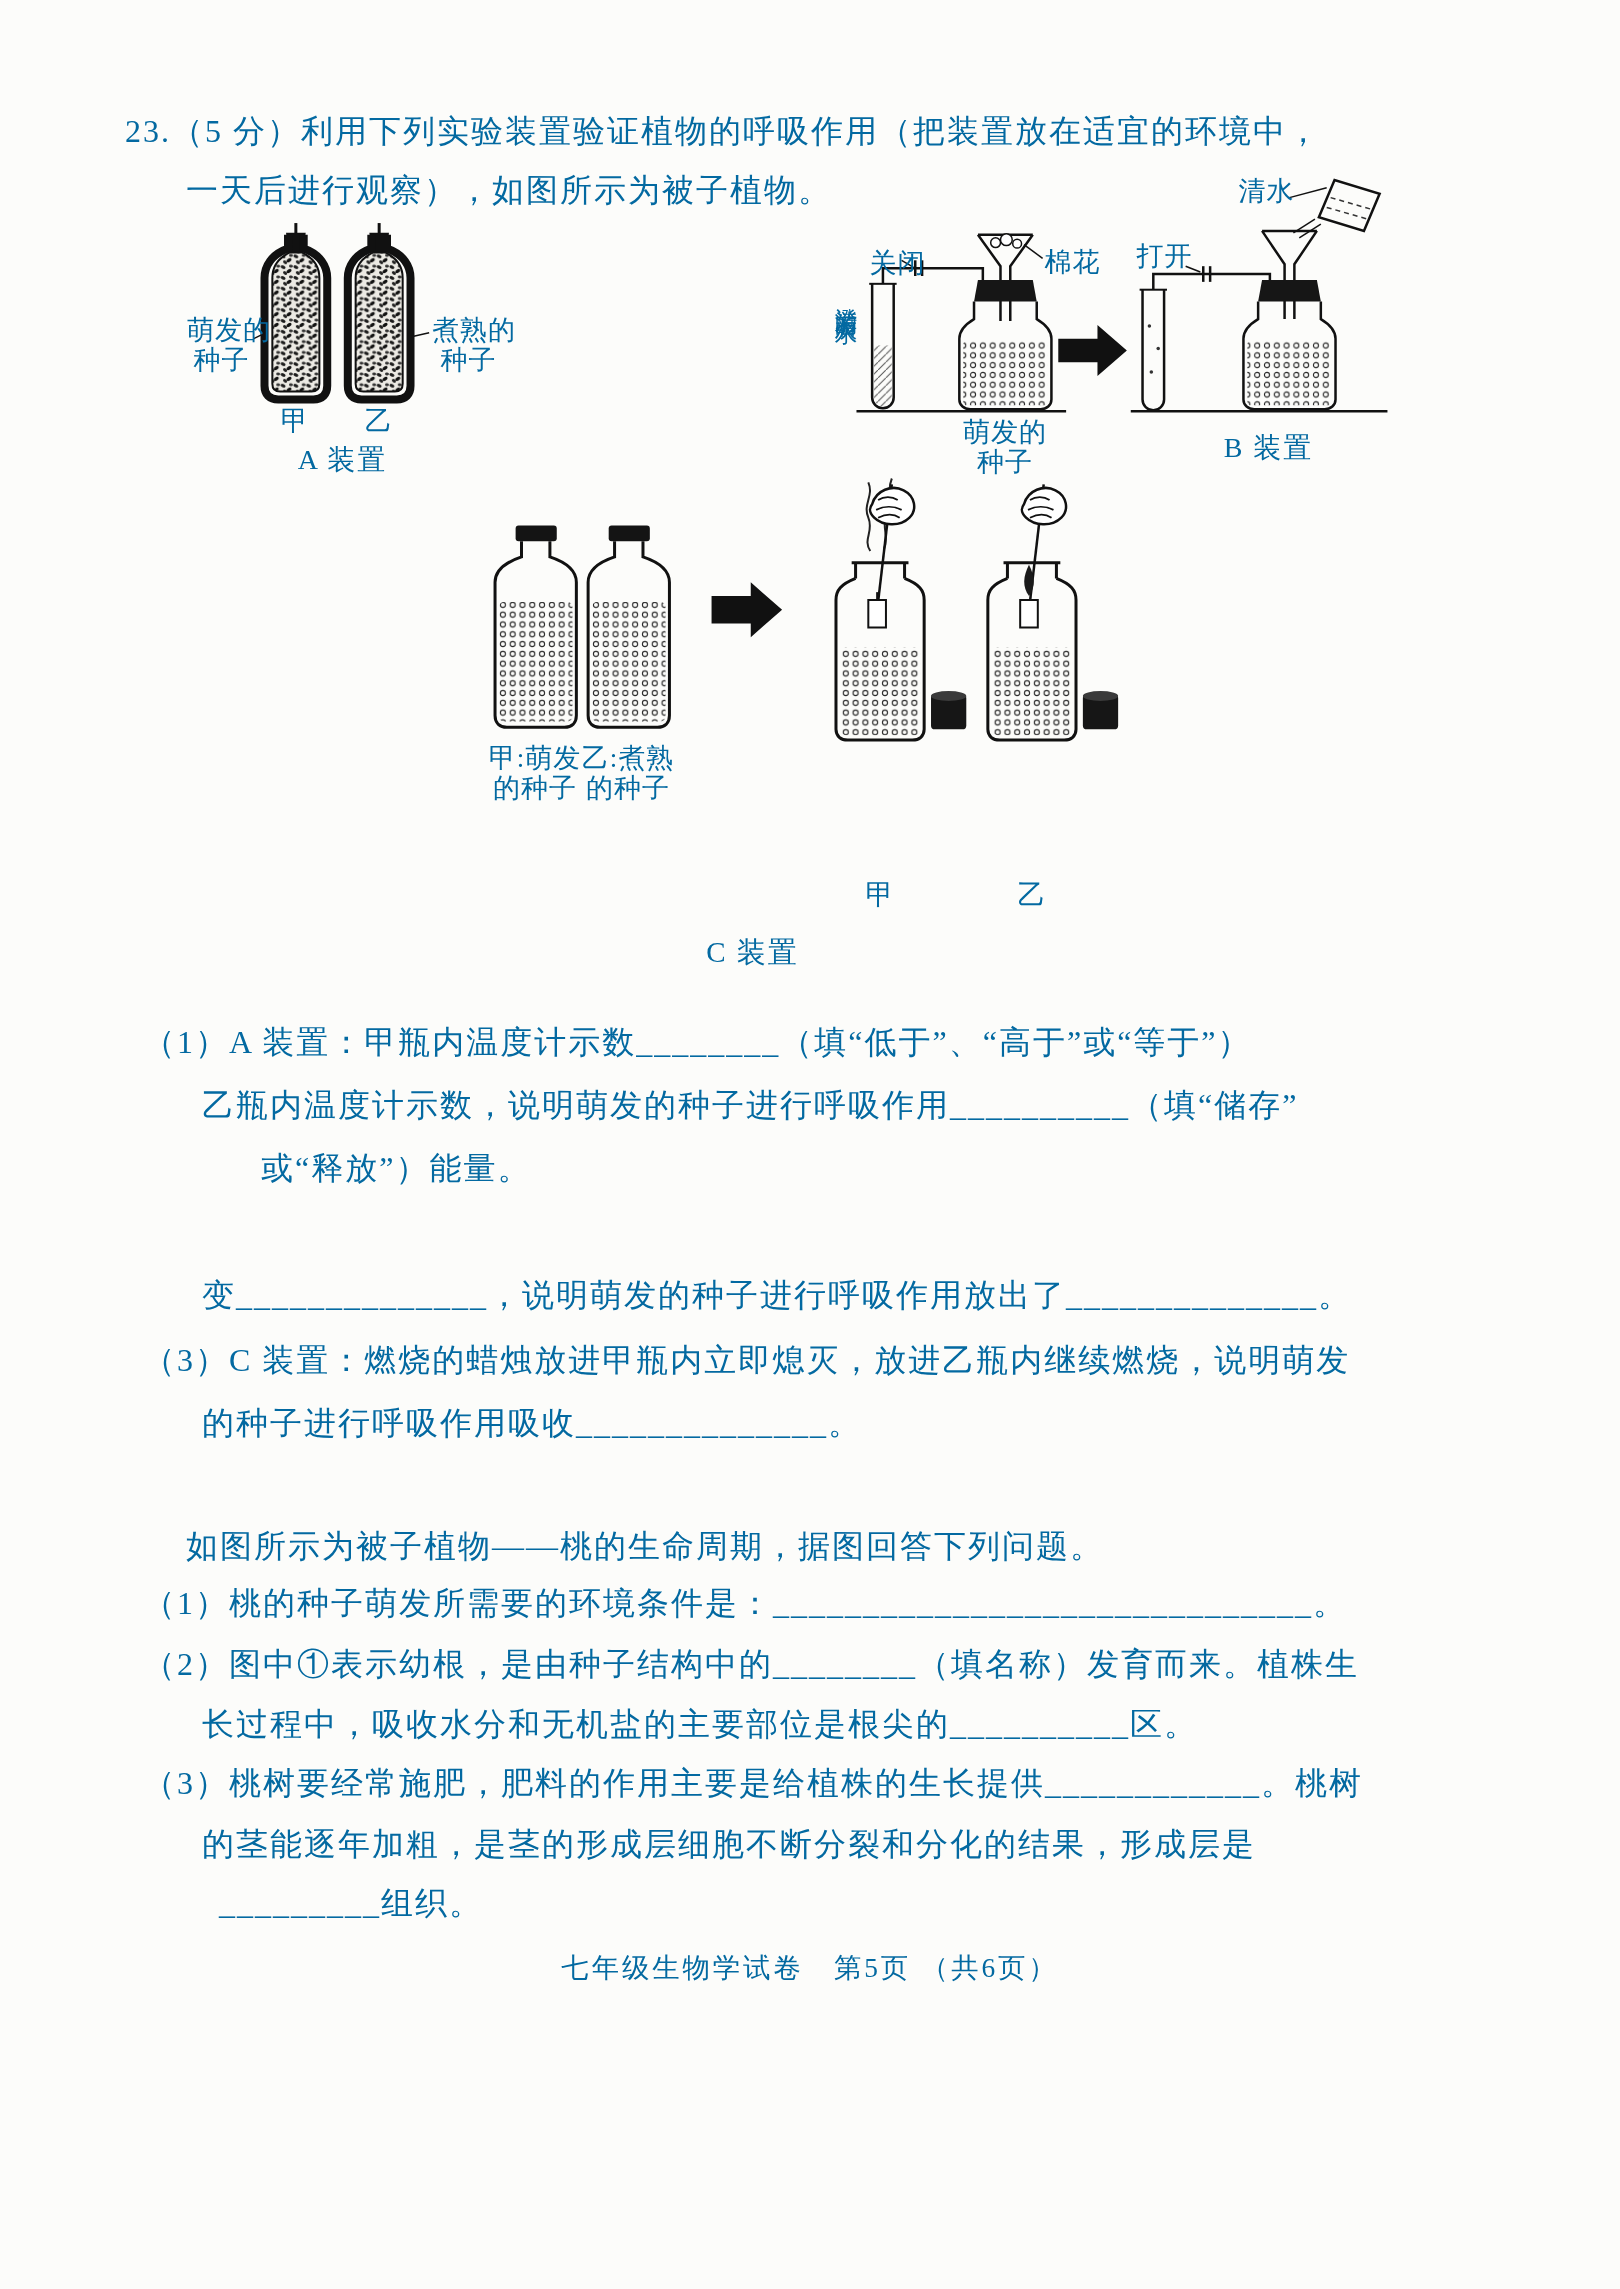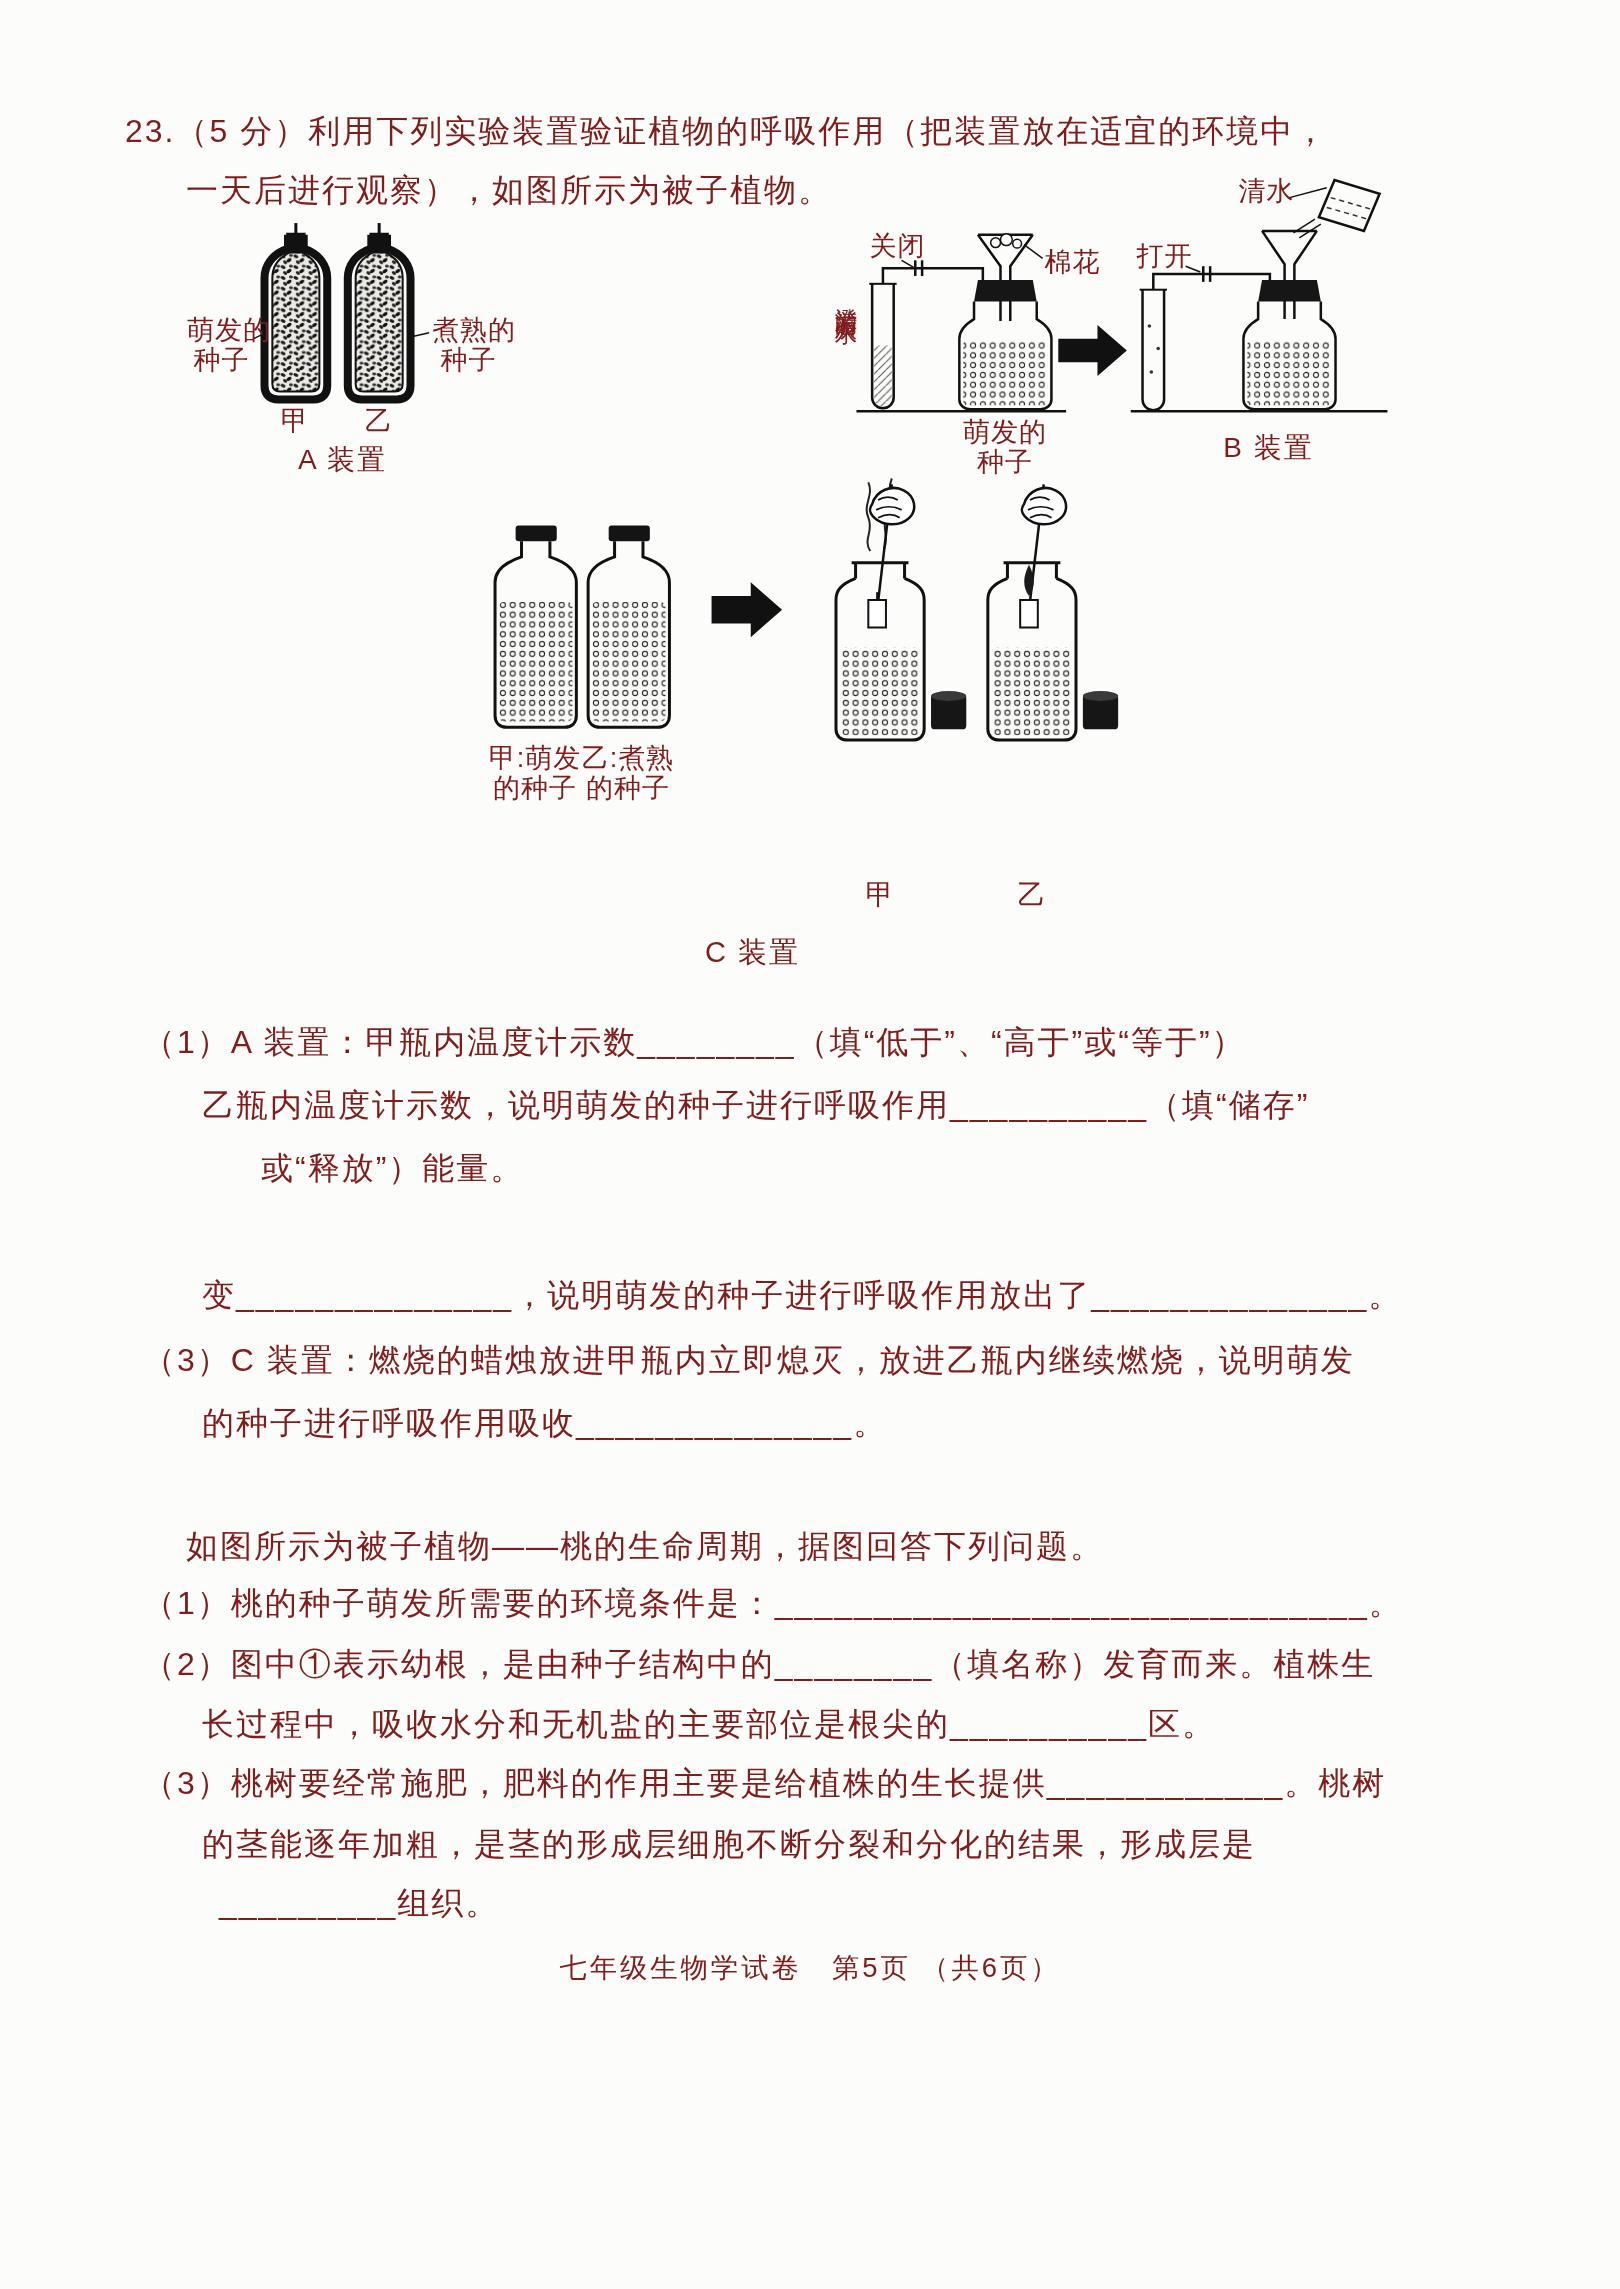--- a/index.html
+++ b/index.html
@@ -1,22 +1,22 @@
 <!DOCTYPE html>
 <html><head>
 <meta charset="utf-8">
 <style>
   html,body{margin:0;padding:0;background:#d8d8d8;}
   .page{
     position:relative;
     width:1620px;height:2290px;
     margin:0 auto;
     background:#fcfcfa;
-    font-family:Liberation Sans, sans-serif;
-    color:#7f1d1d;
+    font-family:Liberation Serif, serif;
+    color:#0369a1;
     overflow:hidden;
   }
   .t{
     position:absolute;
     font-size:32px;
     letter-spacing:2px;
     white-space:nowrap;
   }
   .footer{
     left:0;width:100%;
@@ -144,21 +144,21 @@
         <line x1="500" y1="51" x2="478" y2="65" stroke="#111" stroke-width="1.5"></line>
         <line x1="468" y1="24" x2="506" y2="14" stroke="#111" stroke-width="1.5"></line>
         <polygon points="440,108 496,108 500,130 436,130" fill="#161616"></polygon>
         <path d="M436,130 L436,148 C426,154 421,160 421,168 L421,230 C421,236 426,240 432,240 L504,240 C510,240 515,236 515,230 L515,168 C515,160 510,154 500,148 L500,130" fill="none" stroke="#111" stroke-width="2.5"></path>
         <rect x="425" y="170" width="86" height="66" rx="4" fill="url(#dotsB)"></rect>
         <line x1="306" y1="242" x2="568" y2="242" stroke="#111" stroke-width="2.5"></line>
       </g>
     </svg>
 
     <div class="vtext" style="left:2px;top:116px;">澄清的石灰水</div>
-    <div class="dlabel" style="left:37px;top:57px;width:59px;">关闭</div>
+    <div class="dlabel" style="left:37px;top:74px;width:59px;">关闭</div>
     <div class="dlabel" style="left:212px;top:73px;width:59px;">棉花</div>
     <div class="dlabel" style="left:304px;top:67px;width:59px;">打开</div>
     <div class="dlabel" style="left:406px;top:2px;width:59px;">清水</div>
     <div class="dlabel" style="left:127px;top:243px;width:94px;">
       <span>萌发的</span><br>
       <span>种子</span>
     </div>
     <div class="cap" style="left:374px;top:255px;width:127px;">B 装置</div>
   </div>
 

